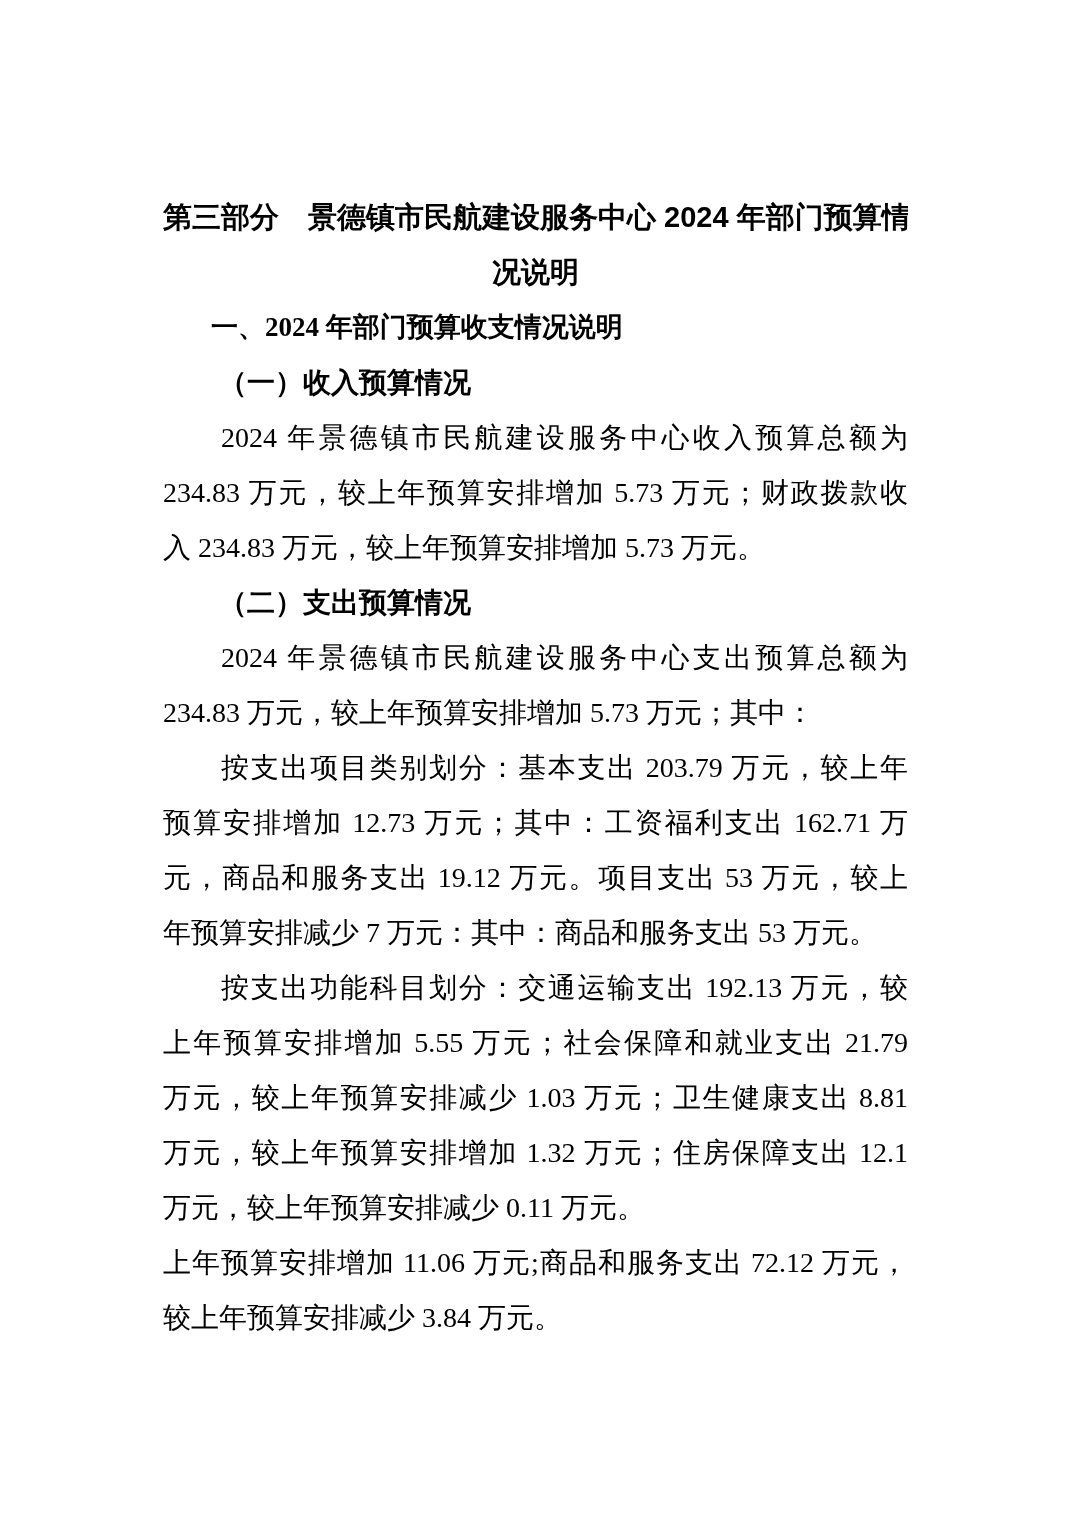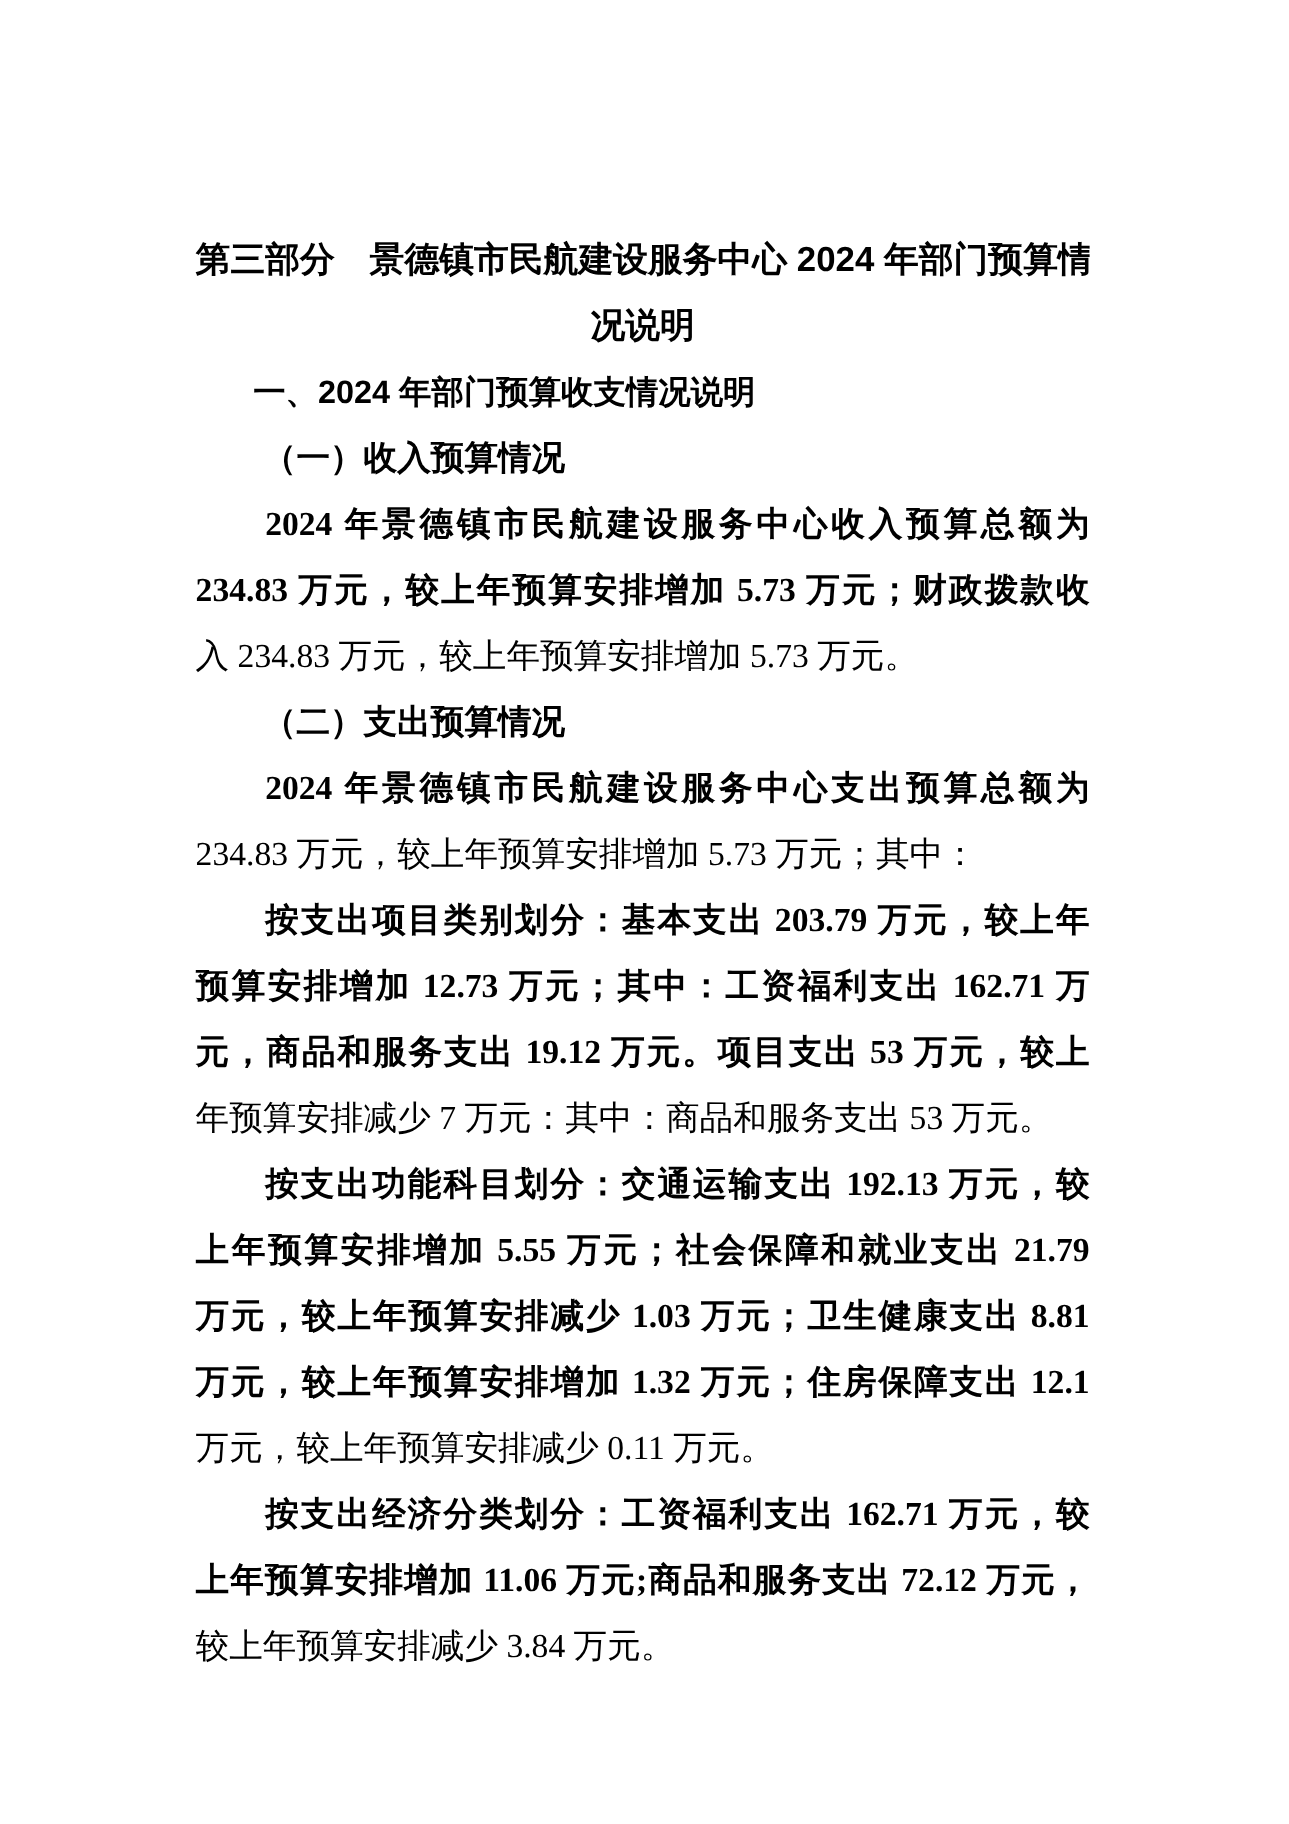--- a/index.html
+++ b/index.html
@@ -27,21 +27,21 @@
   }
   
   .title-ln {
     font-family: "Liberation Sans", sans-serif;
     font-weight: 700;
     font-size: 29px;
     text-align: center;
     white-space: nowrap;
   }
   .h2 {
-    font-family: Liberation Sans, sans-serif;
+    font-family: Liberation Serif, serif;
     font-weight: 700;
     font-size: 27px;
     text-indent: 48px;
     white-space: nowrap;
   }
   
   .h3 {
     font-family: Liberation Serif, serif;
     font-weight: 700;
     font-size: 28px;
@@ -50,21 +50,20 @@
   }
   
   .body-ln {
     font-family: "Liberation Serif", serif;
     font-weight: 400;
   }
   .ind { text-indent: 58px; }
   .j {
     text-align: justify;
     text-align-last: justify;
-    font-weight: bold;
   }
 </style>
 </head>
 <body>
 
 <div class="page">
   <div class="content">
 
     <div class="ln title-ln">第三部分　景德镇市民航建设服务中心 2024 年部门预算情</div>
     <div class="ln title-ln">况说明</div>
@@ -84,18 +83,17 @@
     <div class="ln body-ln j">预算安排增加 12.73 万元；其中：工资福利支出 162.71 万</div>
     <div class="ln body-ln j">元，商品和服务支出 19.12 万元。项目支出 53 万元，较上</div>
     <div class="ln body-ln">年预算安排减少 7 万元：其中：商品和服务支出 53 万元。</div>
 
     <div class="ln body-ln ind j">按支出功能科目划分：交通运输支出 192.13 万元，较</div>
     <div class="ln body-ln j">上年预算安排增加 5.55 万元；社会保障和就业支出 21.79</div>
     <div class="ln body-ln j">万元，较上年预算安排减少 1.03 万元；卫生健康支出 8.81</div>
     <div class="ln body-ln j">万元，较上年预算安排增加 1.32 万元；住房保障支出 12.1</div>
     <div class="ln body-ln">万元，较上年预算安排减少 0.11 万元。</div>
 
-    <div class="ln body-ln ind j">按支出经济分类划分：工资福利支出 162.71 万元，较</div>
     <div class="ln body-ln j">上年预算安排增加 11.06 万元;商品和服务支出 72.12 万元，</div>
     <div class="ln body-ln">较上年预算安排减少 3.84 万元。</div>
 
   </div>
 </div>
 
 </body></html>

